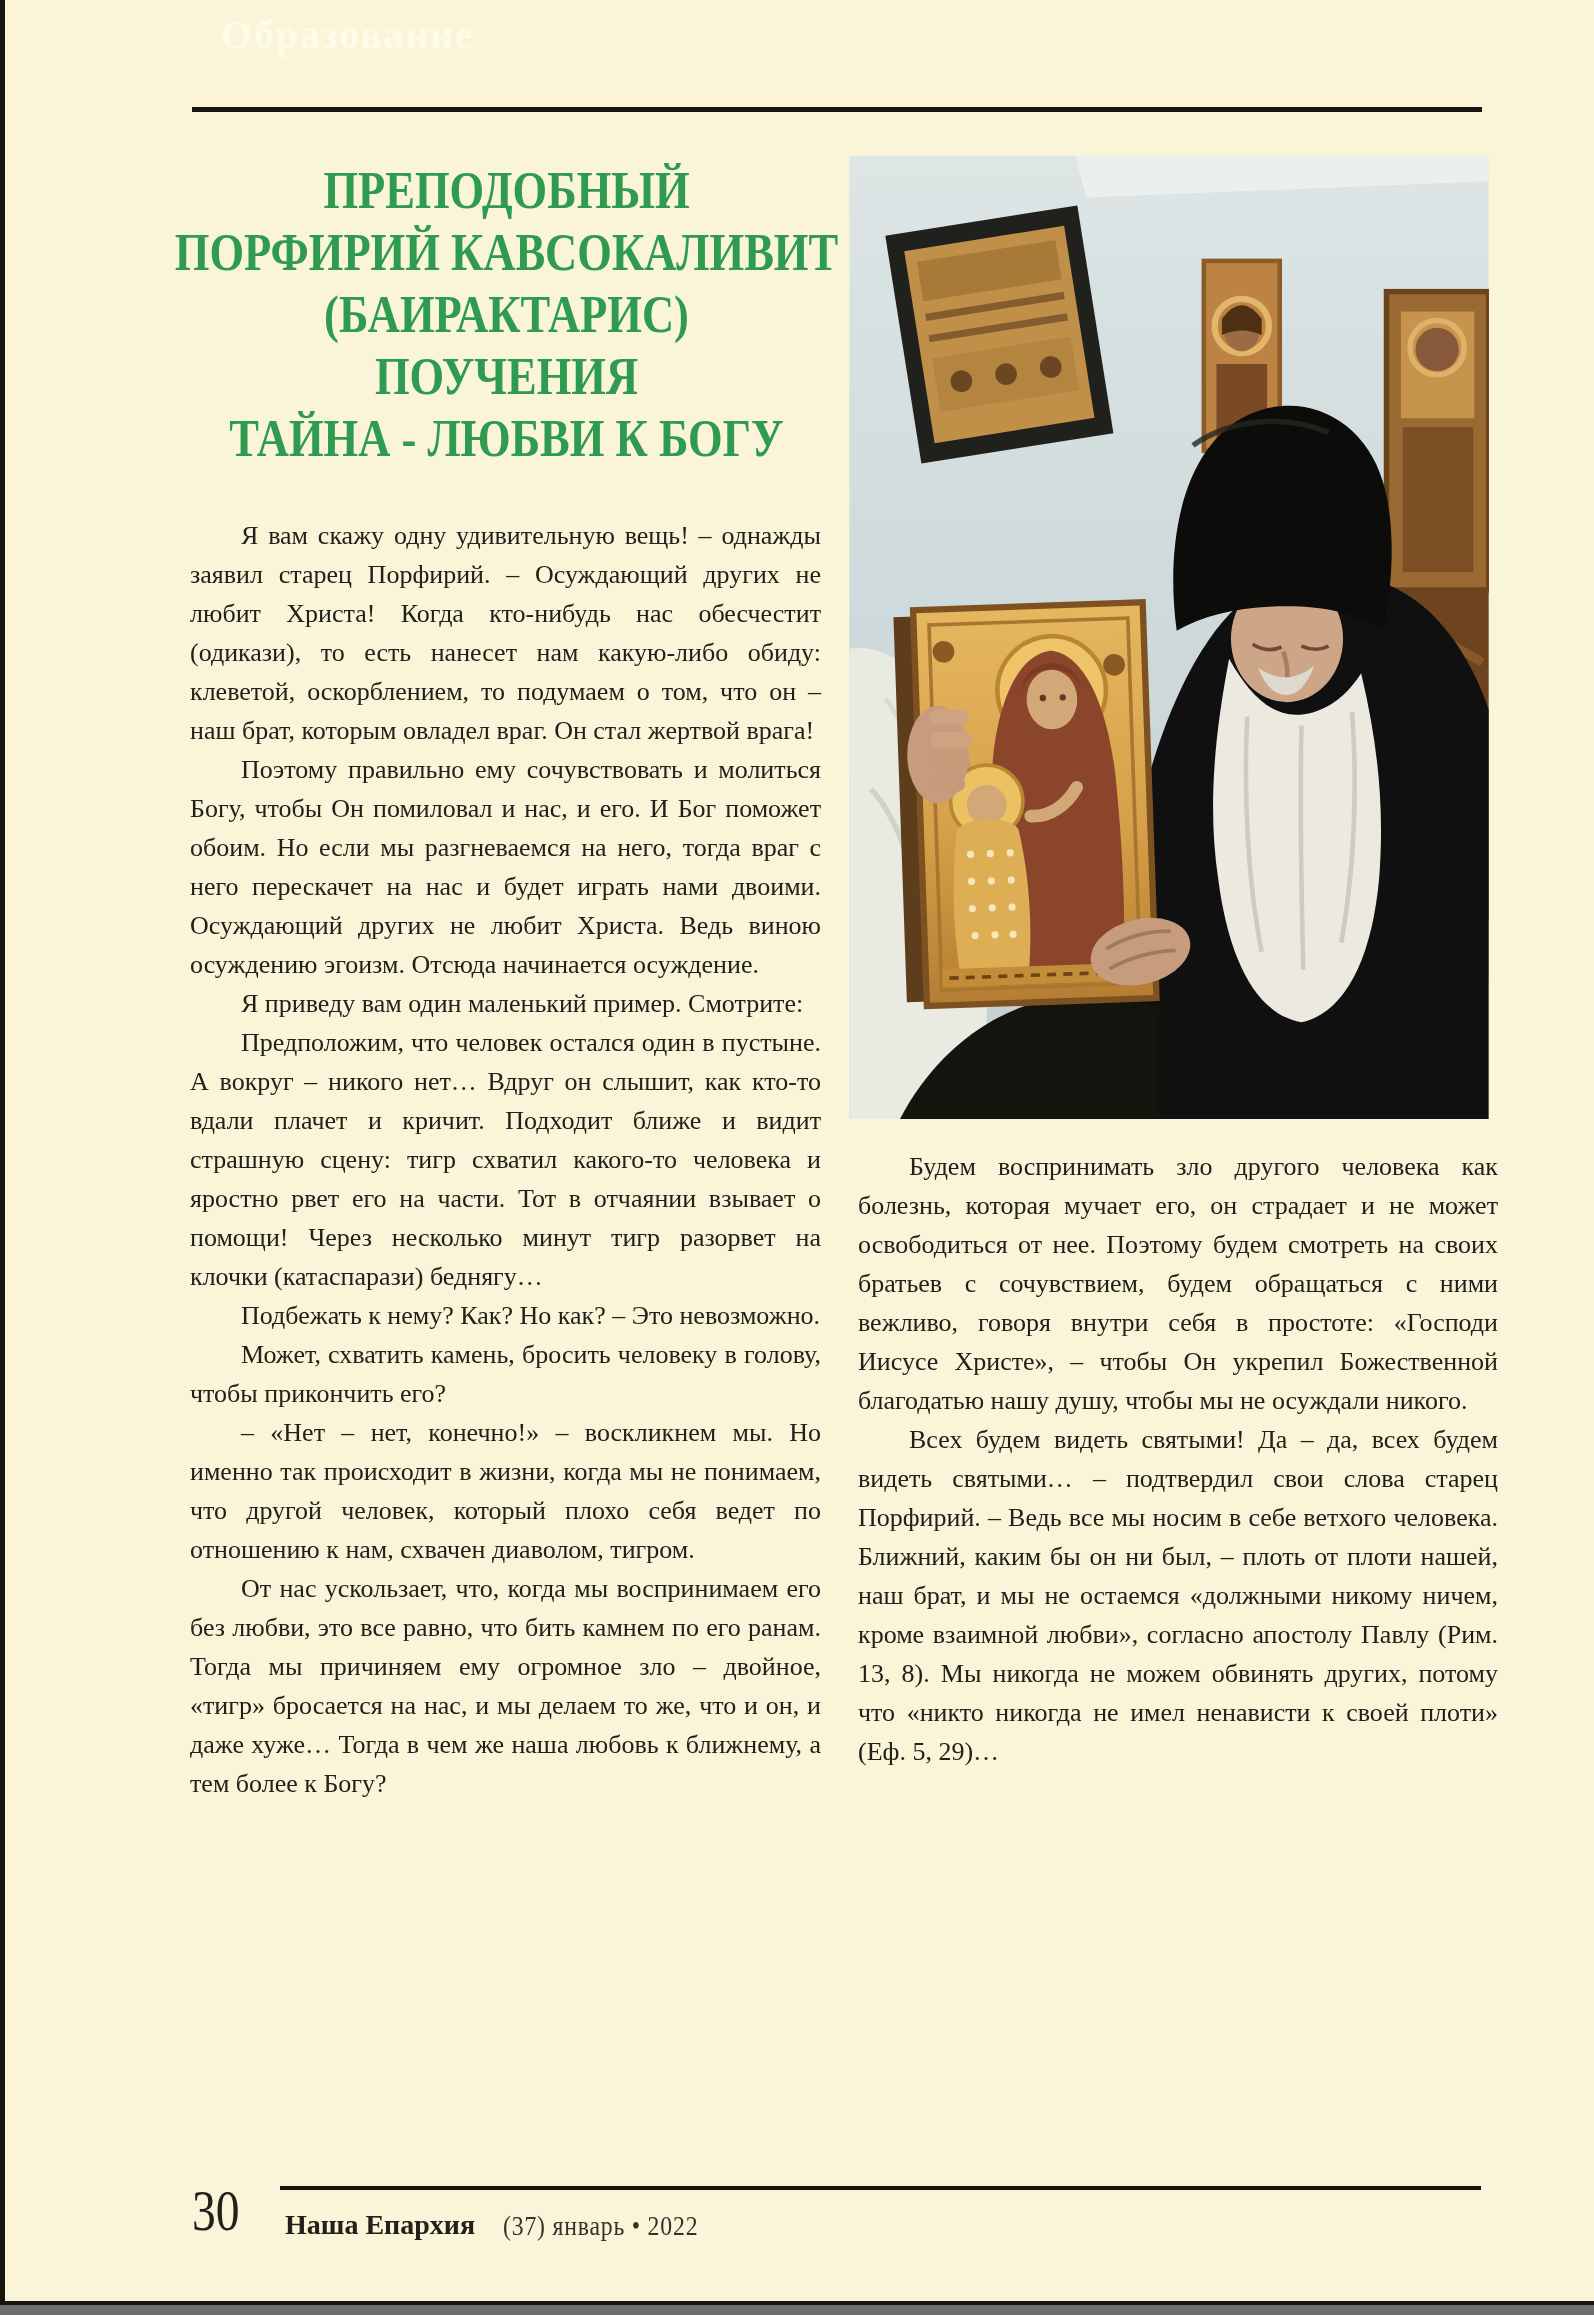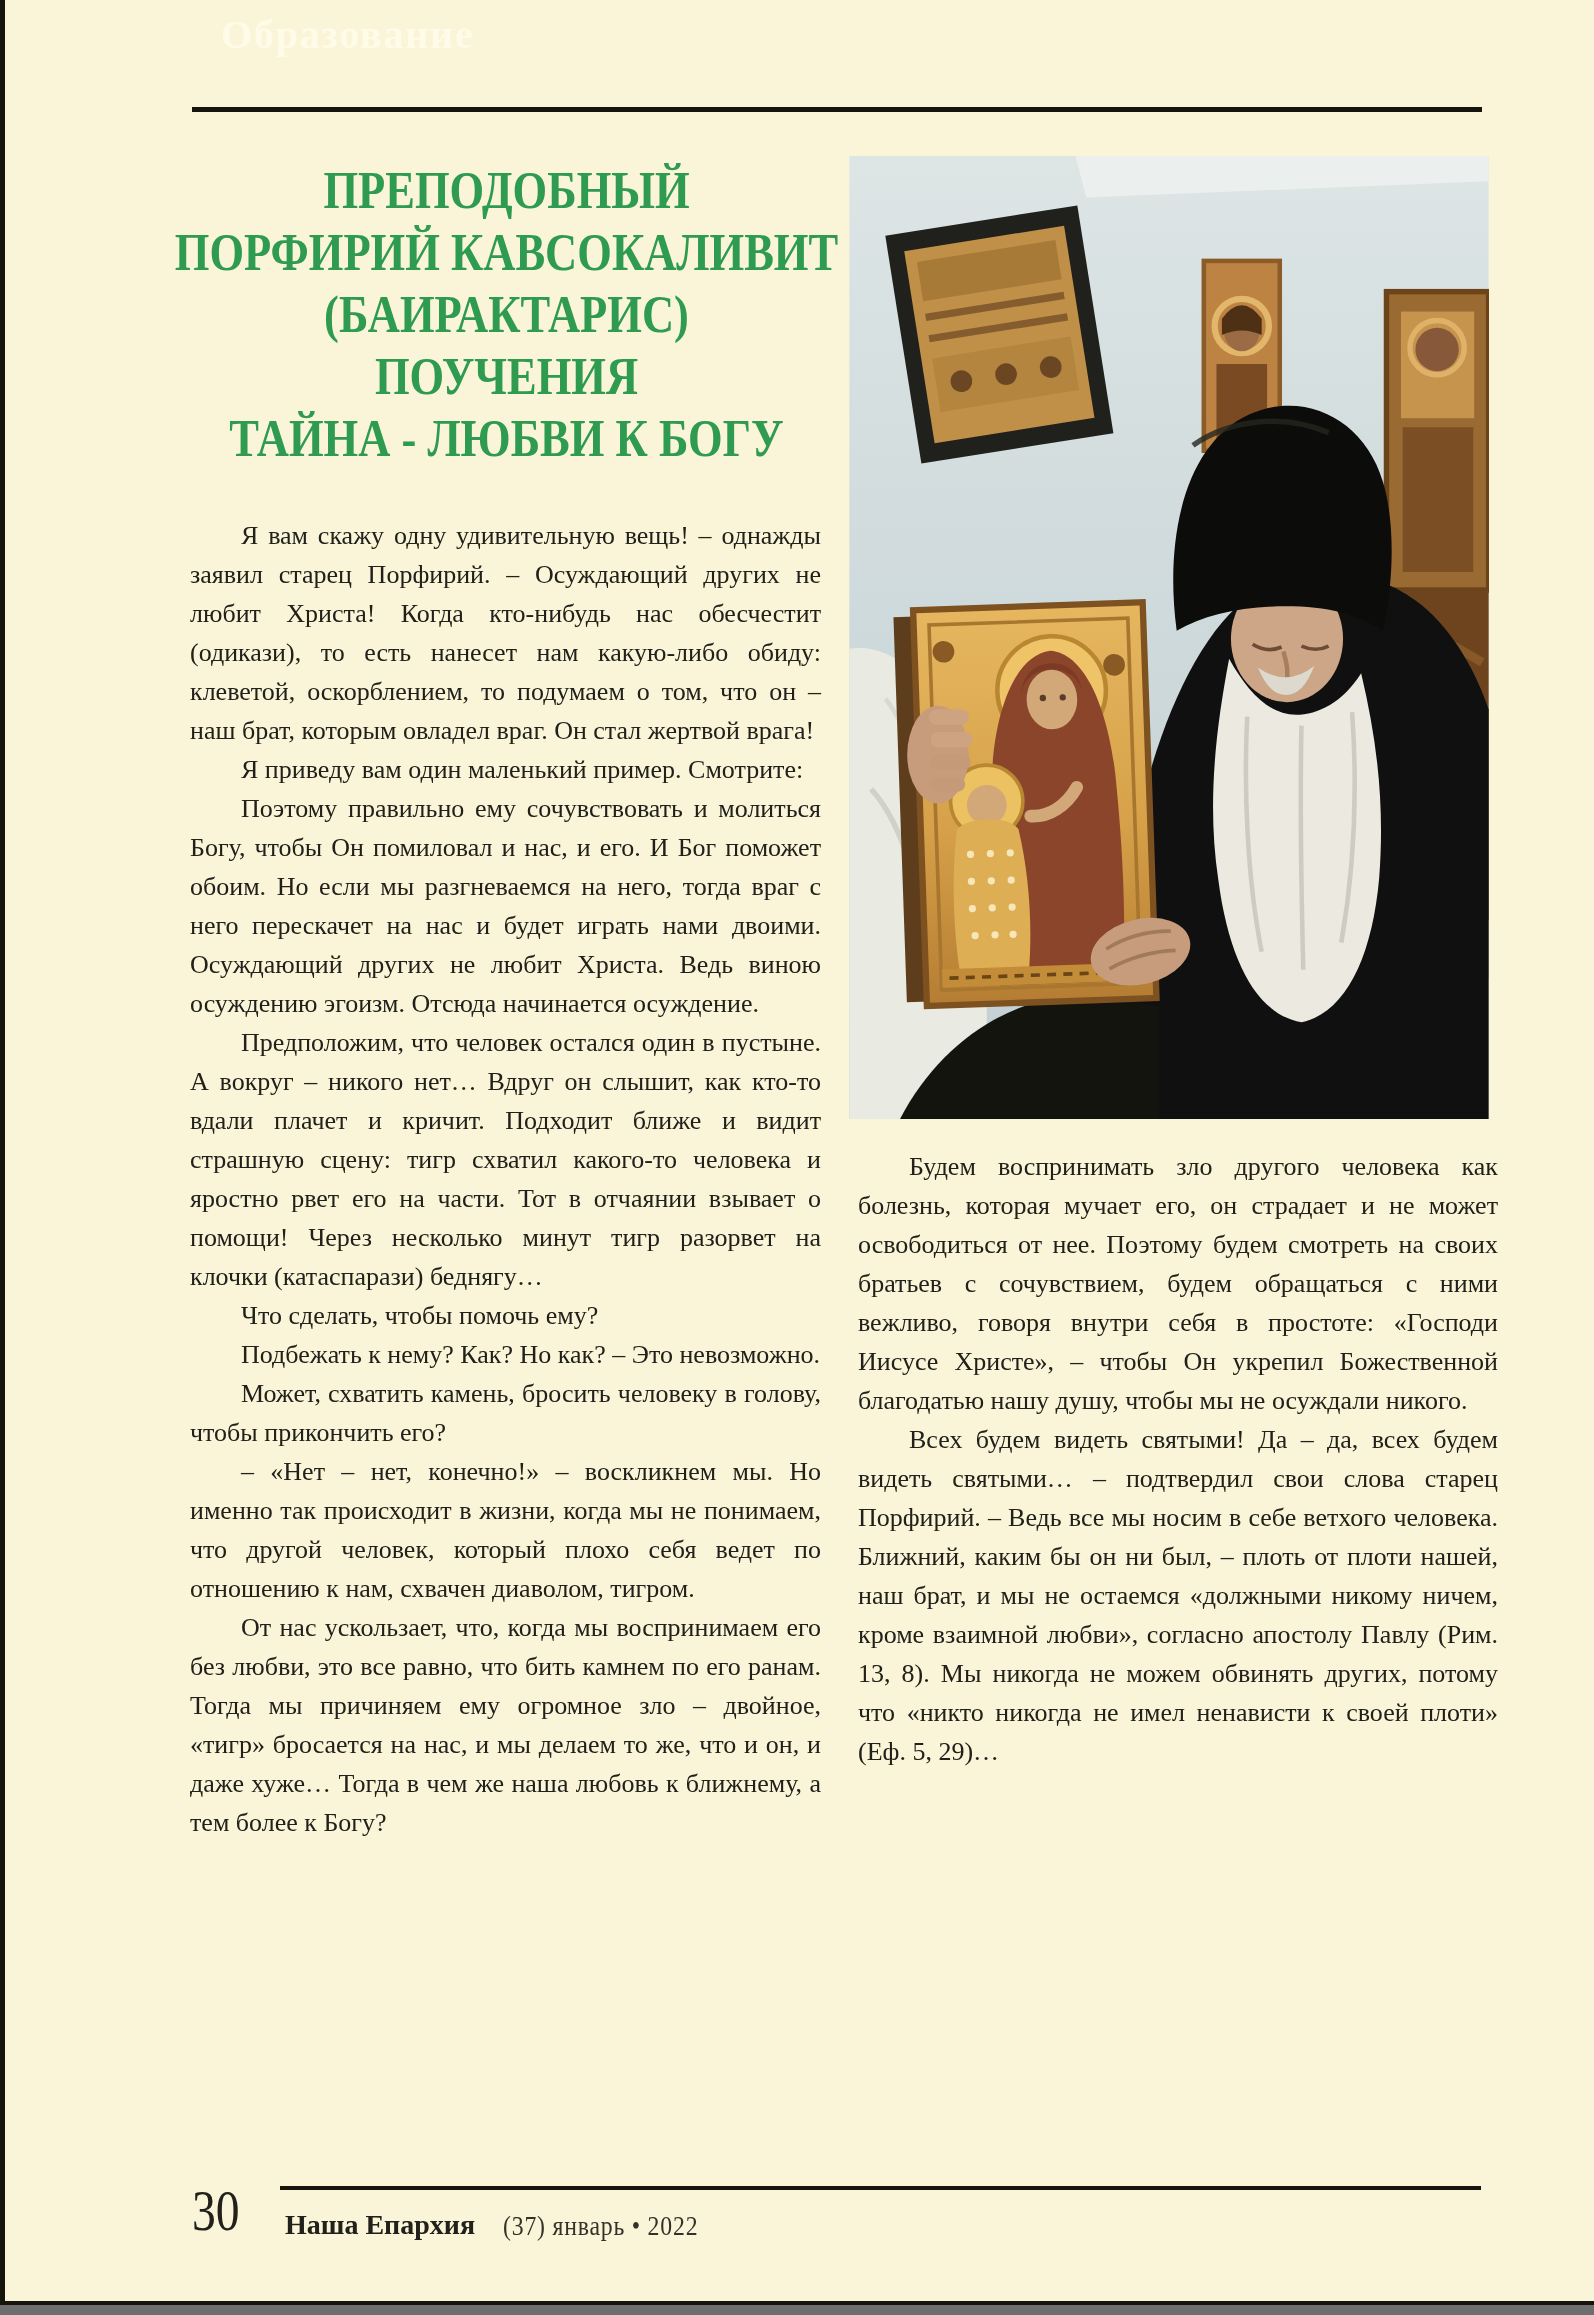--- a/index.html
+++ b/index.html
@@ -188,24 +188,23 @@
       </g>
       <g transform="rotate(-14 322 880)">
         <ellipse cx="322" cy="880" rx="56" ry="36" fill="#C79C7C"></ellipse>
         <path d="M286,868 q36,-12 74,-2 M284,890 q38,-10 76,-2" stroke="#A07A5C" stroke-width="4" fill="none"></path>
       </g>
     </svg>
   </figure>
 
   <div class="col col-left">
       <p class="para">Я вам скажу одну удивительную вещь! – однажды заявил старец Порфирий. – Осуждающий других не любит Христа! Когда кто-нибудь нас обесчестит (одикази), то есть нанесет нам какую-либо обиду: клеветой, оскорблением, то подумаем о том, что он – наш брат, которым овладел враг. Он стал жертвой врага!</p>
+      <p class="para">Поэтому правильно ему сочувствовать и молиться Богу, чтобы Он помиловал и нас, и его. И Бог поможет обоим. Но если мы разгневаемся на него, тогда враг с него перескачет на нас и будет играть нами двоими. Осуждающий других не любит Христа. Ведь виною осуждению эгоизм. Отсюда начинается осуждение.</p>
       <p class="para">Я приведу вам один маленький пример. Смотрите:</p>
-      <p class="para">Поэтому правильно ему сочувствовать и молиться Богу, чтобы Он помиловал и нас, и его. И Бог поможет обоим. Но если мы разгневаемся на него, тогда враг с него перескачет на нас и будет играть нами двоими. Осуждающий других не любит Христа. Ведь виною осуждению эгоизм. Отсюда начинается осуждение.</p>
       <p class="para">Предположим, что человек остался один в пустыне. А вокруг – никого нет… Вдруг он слышит, как кто-то вдали плачет и кричит. Подходит ближе и видит страшную сцену: тигр схватил какого-то человека и яростно рвет его на части. Тот в отчаянии взывает о помощи! Через несколько минут тигр разорвет на клочки (катаспарази) беднягу…</p>
-      <p class="para">Что сделать, чтобы помочь ему?</p>
       <p class="para">Подбежать к нему? Как? Но как? – Это невозможно.</p>
       <p class="para">Может, схватить камень, бросить человеку в голову, чтобы прикончить его?</p>
       <p class="para">– «Нет – нет, конечно!» – воскликнем мы. Но именно так происходит в жизни, когда мы не понимаем, что другой человек, который плохо себя ведет по отношению к нам, схвачен диаволом, тигром.</p>
       <p class="para">От нас ускользает, что, когда мы воспринимаем его без любви, это все равно, что бить камнем по его ранам. Тогда мы причиняем ему огромное зло – двойное, «тигр» бросается на нас, и мы делаем то же, что и он, и даже хуже… Тогда в чем же наша любовь к ближнему, а тем более к Богу?</p>
     </div>
 
   <div class="col col-right">
       <p class="para">Будем воспринимать зло другого человека как болезнь, которая мучает его, он страдает и не может освободиться от нее. Поэтому будем смотреть на своих братьев с сочувствием, будем обращаться с ними вежливо, говоря внутри себя в простоте: «Господи Иисусе Христе», – чтобы Он укрепил Божественной благодатью нашу душу, чтобы мы не осуждали никого.</p>
       <p class="para">Всех будем видеть святыми! Да – да, всех будем видеть святыми… – подтвердил свои слова старец Порфирий. – Ведь все мы носим в себе ветхого человека. Ближний, каким бы он ни был, – плоть от плоти нашей, наш брат, и мы не остаемся «должными никому ничем, кроме взаимной любви», согласно апостолу Павлу (Рим. 13, 8). Мы никогда не можем обвинять других, потому что «никто никогда не имел ненависти к своей плоти» (Еф. 5, 29)…</p>
     </div>

